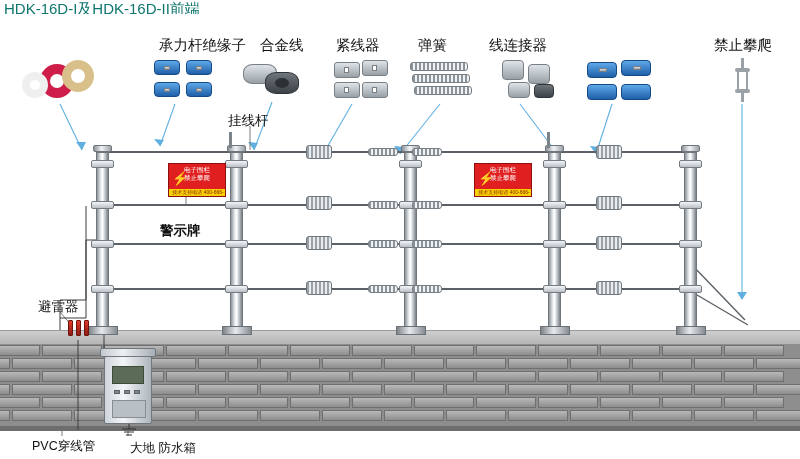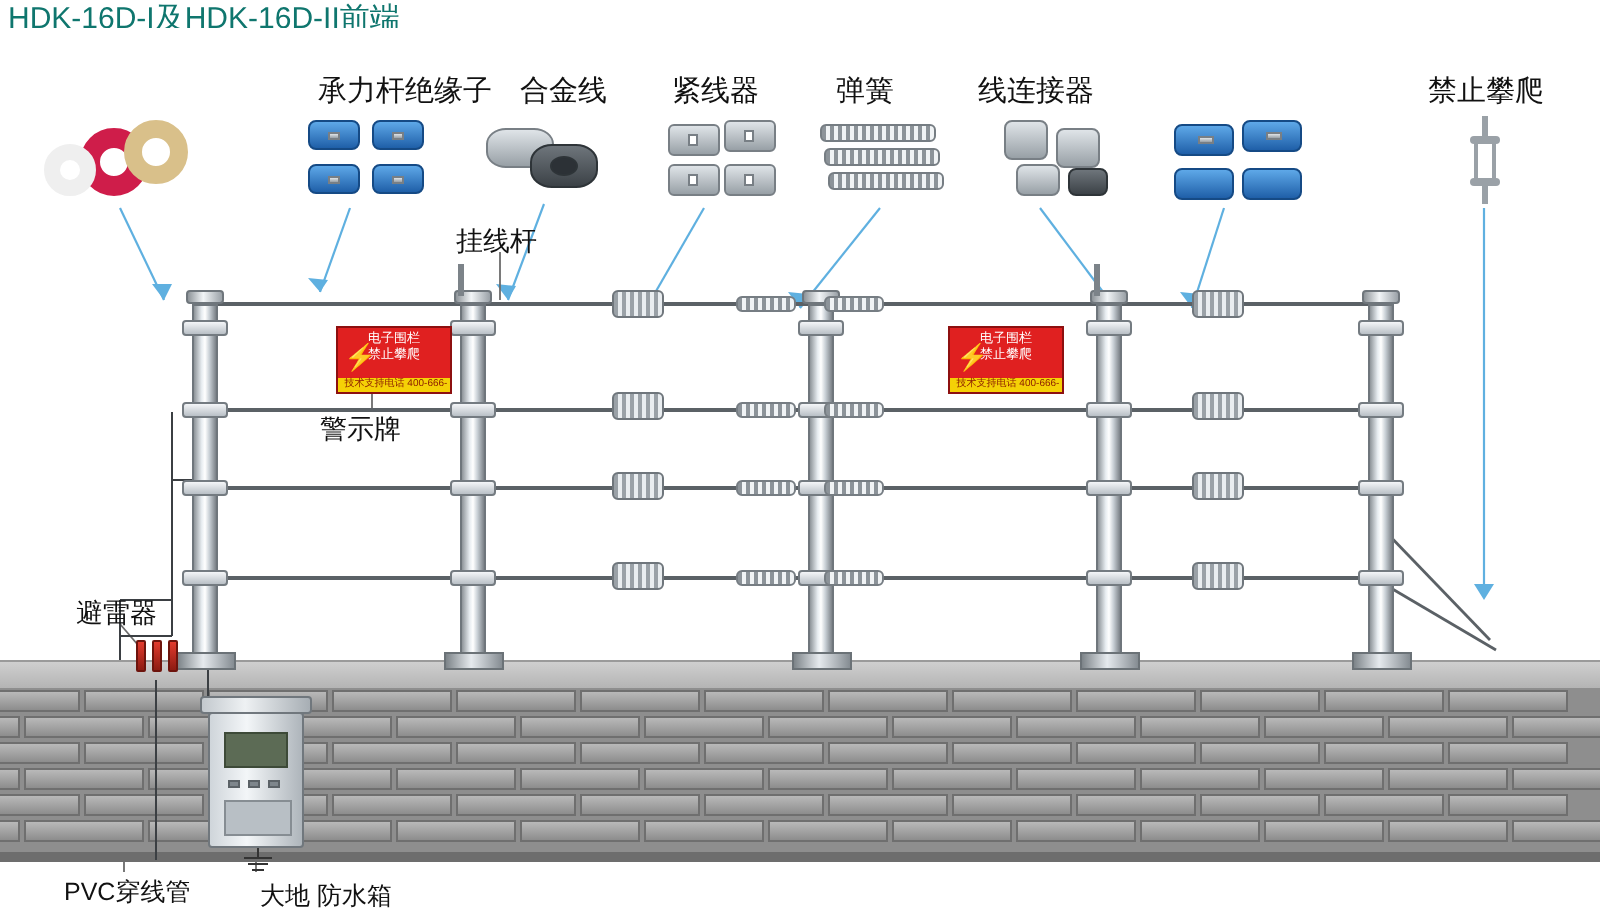--- a/index.html
+++ b/index.html
@@ -568,19 +568,19 @@
   </svg>
 
   <div class="abs toplabel" style="left:159px; top:36px;">承力杆绝缘子</div>
   <div class="abs toplabel" style="left:260px; top:36px;">合金线</div>
   <div class="abs toplabel" style="left:336px; top:36px;">紧线器</div>
   <div class="abs toplabel" style="left:418px; top:36px;">弹簧</div>
   <div class="abs toplabel" style="left:489px; top:36px;">线连接器</div>
   <div class="abs toplabel" style="left:714px; top:36px;">禁止攀爬</div>
 
   <div class="abs inlabel" style="left:228px; top:112px;">挂线杆</div>
-  <div class="abs inlabel" style="left:160px; top:206px;">警示牌</div>
+  <div class="abs inlabel" style="left:160px; top:222px;font-weight:bold;">警示牌</div>
   <div class="abs inlabel" style="left:38px; top:298px;">避雷器</div>
 
   <div class="abs botlabel" style="left:32px; top:438px;">PVC穿线管</div>
   <div class="abs botlabel" style="left:130px; top:440px;">大地 防水箱</div>
 
 </div>
 
 </body></html>

